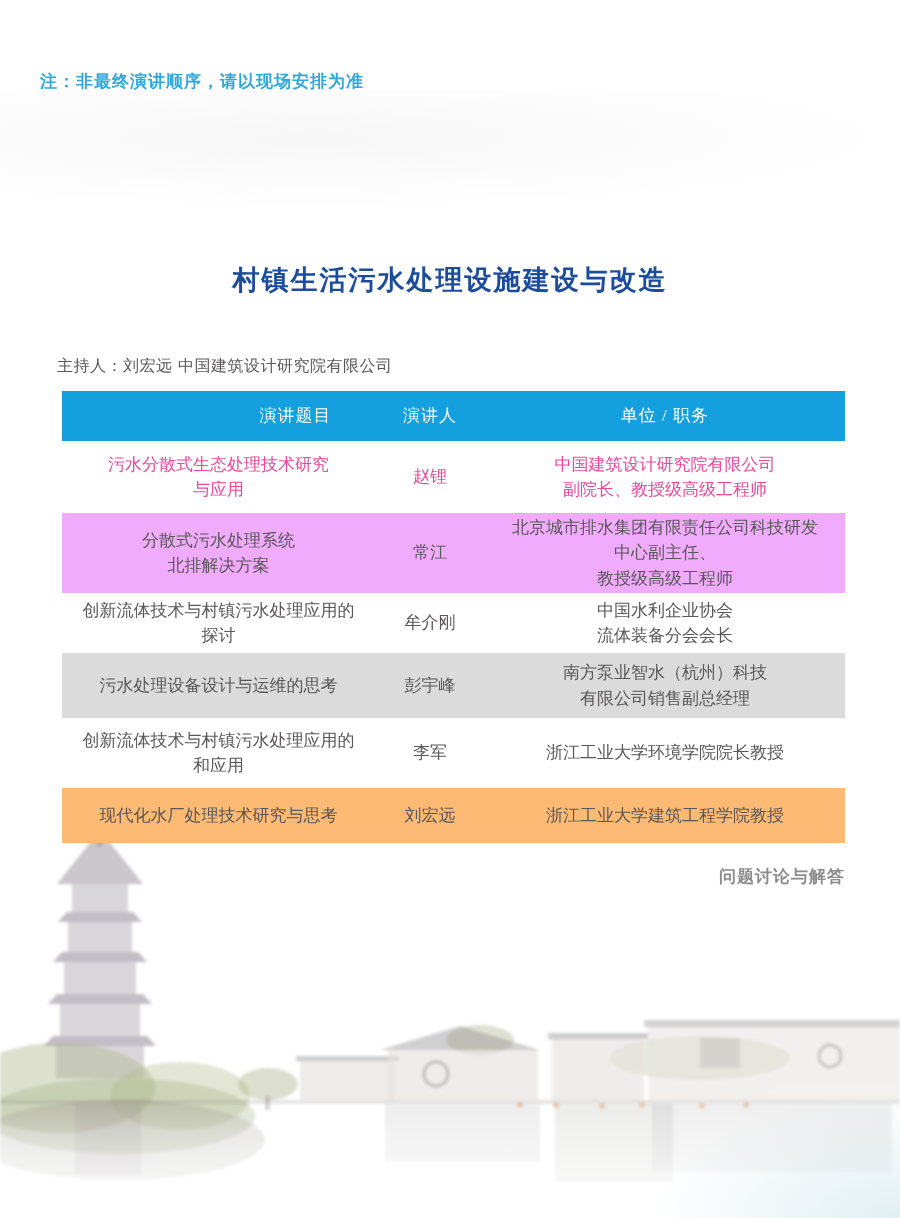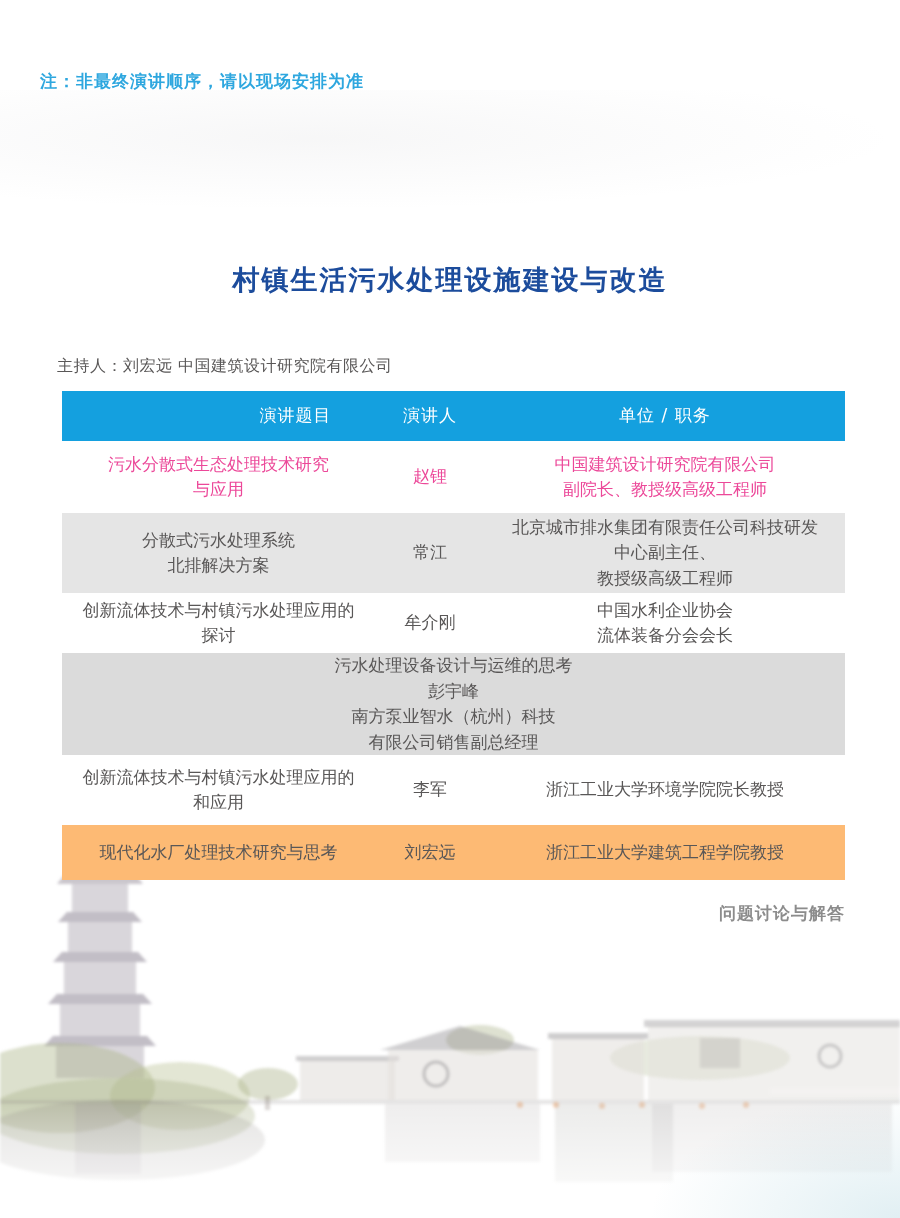--- a/index.html
+++ b/index.html
@@ -48,21 +48,21 @@
     position:absolute;top:391px;left:62px;width:783px;
     font-size:17px;
   }
   .t-row{display:flex;align-items:center;text-align:center;}
   .t-row.header{height:50px;font-size:17px;letter-spacing:1px;}
   .t-row.header .c-topic span{transform:translateX(77px);display:inline-block;}
   .t-row.alt{background:#DBDBDB;}
   .cell{line-height:1.5;white-space:pre-line;}
   .c-topic{width:40%;}
   .c-speaker{width:14%;}
-  .c-unit{width:46%;}
+  .c-unit{width:46%;font-family:Liberation Serif, serif;}
   .closing{
     margin-top:22px;text-align:right;color:#8C8C8C;
     font-size:17px;letter-spacing:1px;font-weight:bold;
   }
 </style>
 </head>
 <body>
 
 <div class="page">
 
@@ -142,38 +142,38 @@
       </div>
 
       <div class="t-row body" style="min-height: 72px; color: #ec4899;">
         <div class="cell c-topic">污水分散式生态处理技术研究
 与应用</div>
         <div class="cell c-speaker">赵锂</div>
         <div class="cell c-unit">中国建筑设计研究院有限公司
 副院长、教授级高级工程师</div>
       </div>
 
-      <div class="t-row body alt" style="min-height: 80px; color: rgb(89, 87, 87); background: #e5e5e5;">
+      <div class="t-row body alt" style="min-height: 80px; color: rgb(89, 87, 87); background: #f0abfc;">
         <div class="cell c-topic">分散式污水处理系统
 北排解决方案</div>
         <div class="cell c-speaker">常江</div>
         <div class="cell c-unit">北京城市排水集团有限责任公司科技研发
 中心副主任、
 教授级高级工程师</div>
       </div>
 
       <div class="t-row body" style="min-height: 60px; color: rgb(89, 87, 87);">
         <div class="cell c-topic">创新流体技术与村镇污水处理应用的
 探讨</div>
         <div class="cell c-speaker">牟介刚</div>
         <div class="cell c-unit">中国水利企业协会
 流体装备分会会长</div>
       </div>
 
-      <div class="t-row body alt" style="min-height: 65px; color: rgb(89, 87, 87); background: rgb(219, 219, 219); flex-direction: column;">
+      <div class="t-row body alt" style="min-height: 65px; color: rgb(89, 87, 87); background: rgb(219, 219, 219);">
         <div class="cell c-topic">污水处理设备设计与运维的思考</div>
         <div class="cell c-speaker">彭宇峰</div>
         <div class="cell c-unit">南方泵业智水（杭州）科技
 有限公司销售副总经理</div>
       </div>
 
       <div class="t-row body" style="min-height: 70px; color: rgb(89, 87, 87);">
         <div class="cell c-topic">创新流体技术与村镇污水处理应用的
 和应用</div>
         <div class="cell c-speaker">李军</div>

